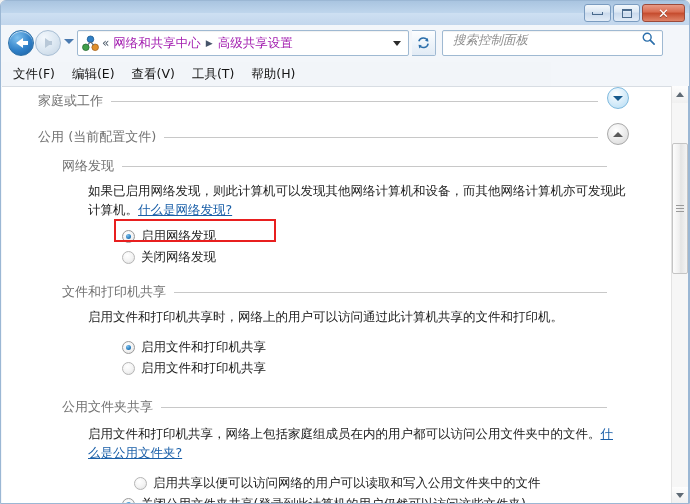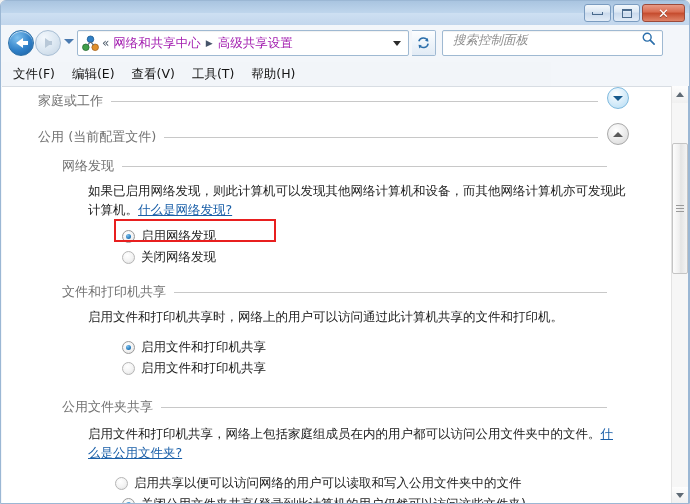--- a/index.html
+++ b/index.html
@@ -609,21 +609,21 @@
 
         <div class="sect-head" style="left:60px; top:311px; width:545px;text-align:right;">
           <span class="label">公用文件夹共享</span>
           <span class="rule"></span>
         </div>
 
         <div class="para" style="left:86px; top:337px; width:528px;">
           <span>启用文件和打印机共享，网络上包括家庭组成员在内的用户都可以访问公用文件夹中的文件。</span><span class="lnk"><span>什么</span><span>是公用文件夹?</span></span>
         </div>
 
-        <div class="radio-row" style="left:113px; top:388px;">
+        <div class="radio-row" style="left:132px; top:388px;">
           <span class="radio"></span>
           <span class="radio-label">启用共享以便可以访问网络的用户可以读取和写入公用文件夹中的文件</span>
         </div>
         <div class="radio-row" style="left:120px; top:409px;">
           <span class="radio on"></span>
           <span class="radio-label">关闭公用文件夹共享(登录到此计算机的用户仍然可以访问这些文件夹)</span>
         </div>
 
       </div>
     </div>

